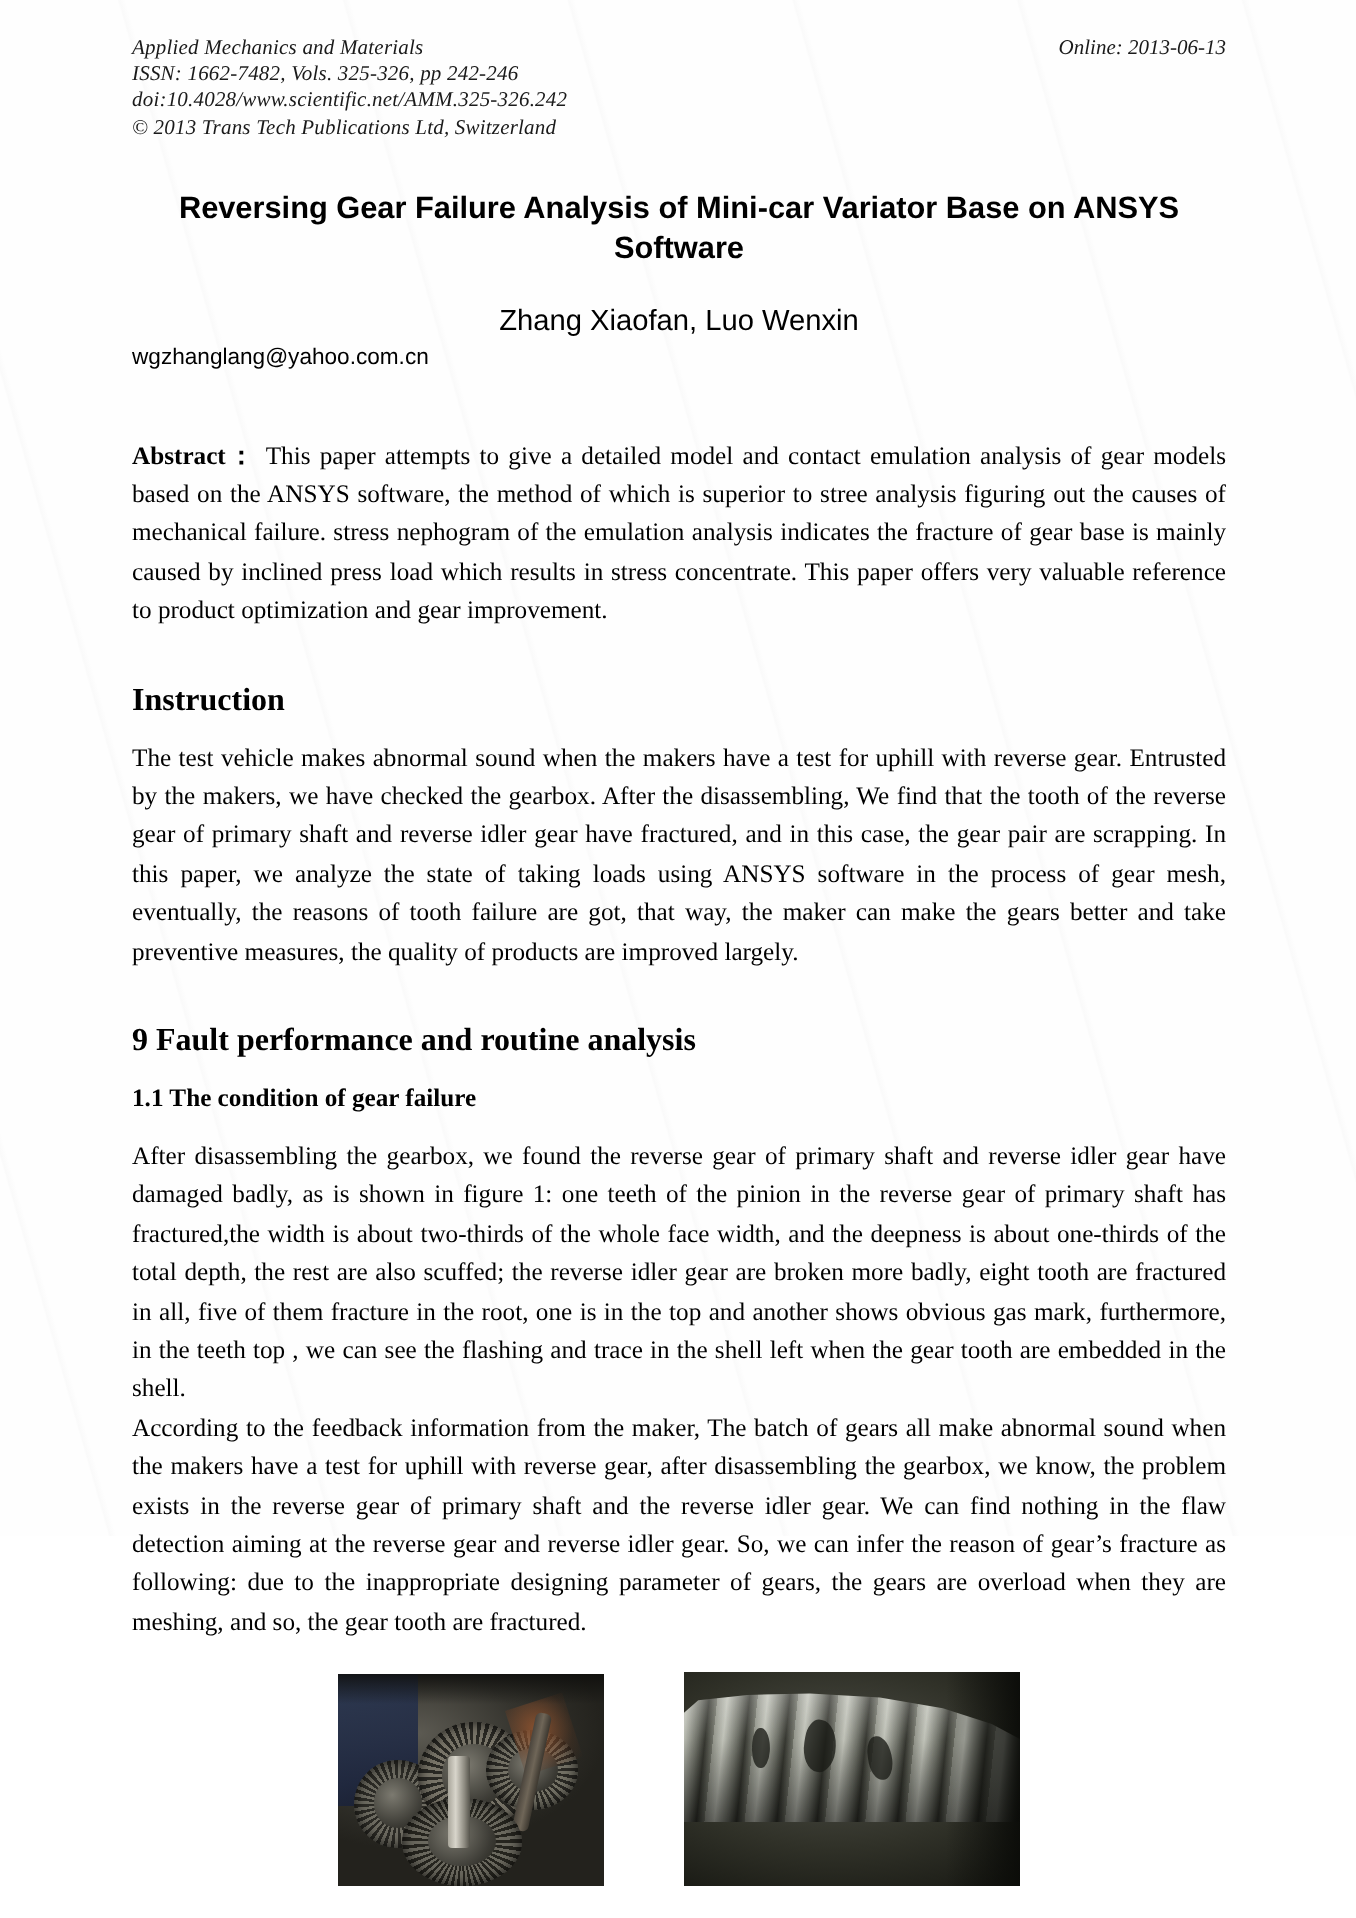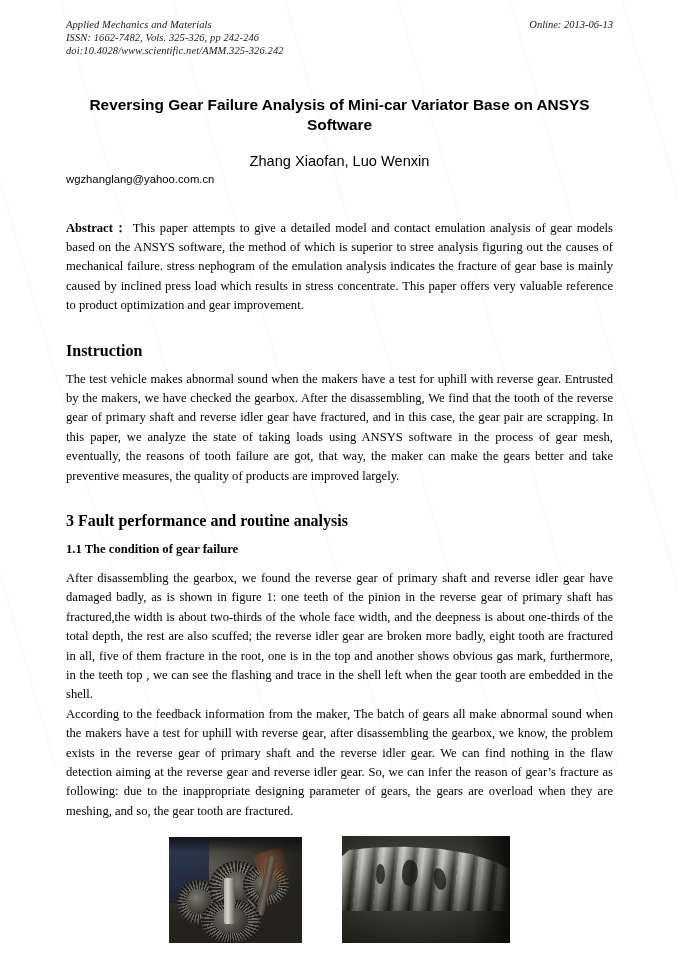--- a/index.html
+++ b/index.html
@@ -295,37 +295,38 @@
 <div class="page">
   <div class="scan-streaks"></div>
 
   <div class="content">
 
     <div class="journal-header">
       <div class="journal-lines">
         <div>Applied Mechanics and Materials</div>
         <div>ISSN: 1662-7482, Vols. 325-326, pp 242-246</div>
         <div>doi:10.4028/www.scientific.net/AMM.325-326.242</div>
+        <div>© 2013 Trans Tech Publications Ltd, Switzerland</div>
       </div>
       <div class="online-date">Online: 2013-06-13</div>
     </div>
 
     <div class="title">Reversing Gear Failure Analysis of Mini-car Variator Base on ANSYS Software</div>
     <div class="authors">Zhang Xiaofan, Luo Wenxin</div>
     <div class="email">wgzhanglang@yahoo.com.cn</div>
 
 
     <div class="abstract">
       <span class="abs-label">Abstract：</span><span>  </span><span>This paper attempts to give a detailed model   and contact emulation analysis of gear models based on the ANSYS software, the method of which is superior to stree   analysis figuring out the causes of mechanical failure. stress nephogram of the emulation analysis indicates the fracture of gear base is mainly caused by inclined press load which results in stress concentrate. This paper offers very valuable reference to product optimization and gear improvement.</span>
     </div>
 
     <div class="h-section">Instruction</div>
     <div class="para">The test vehicle makes abnormal sound when the makers have a test for uphill with reverse gear. Entrusted by the makers, we have checked the gearbox. After the disassembling, We find that the tooth of the reverse gear of primary shaft and reverse idler gear have fractured, and in this case, the gear pair are scrapping. In this paper, we analyze the state of taking loads using ANSYS software in the process of gear mesh, eventually, the reasons of tooth failure are got, that way, the maker can make the gears better and take preventive measures, the quality of products are improved largely.</div>
 
-    <div class="h-section">3 Fault performance and routine analysis</div>
+    <div class="h-section">9 Fault performance and routine analysis</div>
     <div class="h-sub">1.1 The condition of gear failure</div>
     <div class="para">After disassembling the gearbox, we found the reverse gear of primary shaft and reverse idler gear have damaged badly, as is shown in figure 1: one teeth of the pinion in the reverse gear of primary shaft has fractured,the width is about two-thirds of the whole face width, and the deepness is about one-thirds of the total depth, the rest are also scuffed; the reverse idler gear are broken more badly, eight tooth are fractured in all, five of them fracture in the root, one is in the top and another shows obvious gas mark, furthermore, in the teeth top , we can see the flashing and trace in the shell left when the gear tooth are embedded in the shell.</div>
     <div class="para flush">According to the feedback information from the maker, The batch of gears all make abnormal sound when the makers have a test for uphill with reverse gear, after disassembling the gearbox, we know, the problem exists in the reverse gear of primary shaft and the reverse idler gear. We can find nothing in the flaw detection aiming at the reverse gear and reverse idler gear. So, we can infer the reason of gear’s fracture as following: due to the inappropriate designing parameter of gears, the gears are overload when they are meshing, and so, the gear tooth are fractured.</div>
 
     <div class="figure-block">
       <div class="figure-row">
 
         <div class="photo photo-left">
           <div class="gb-base"></div>
           <div class="gb-bluewall"></div>

